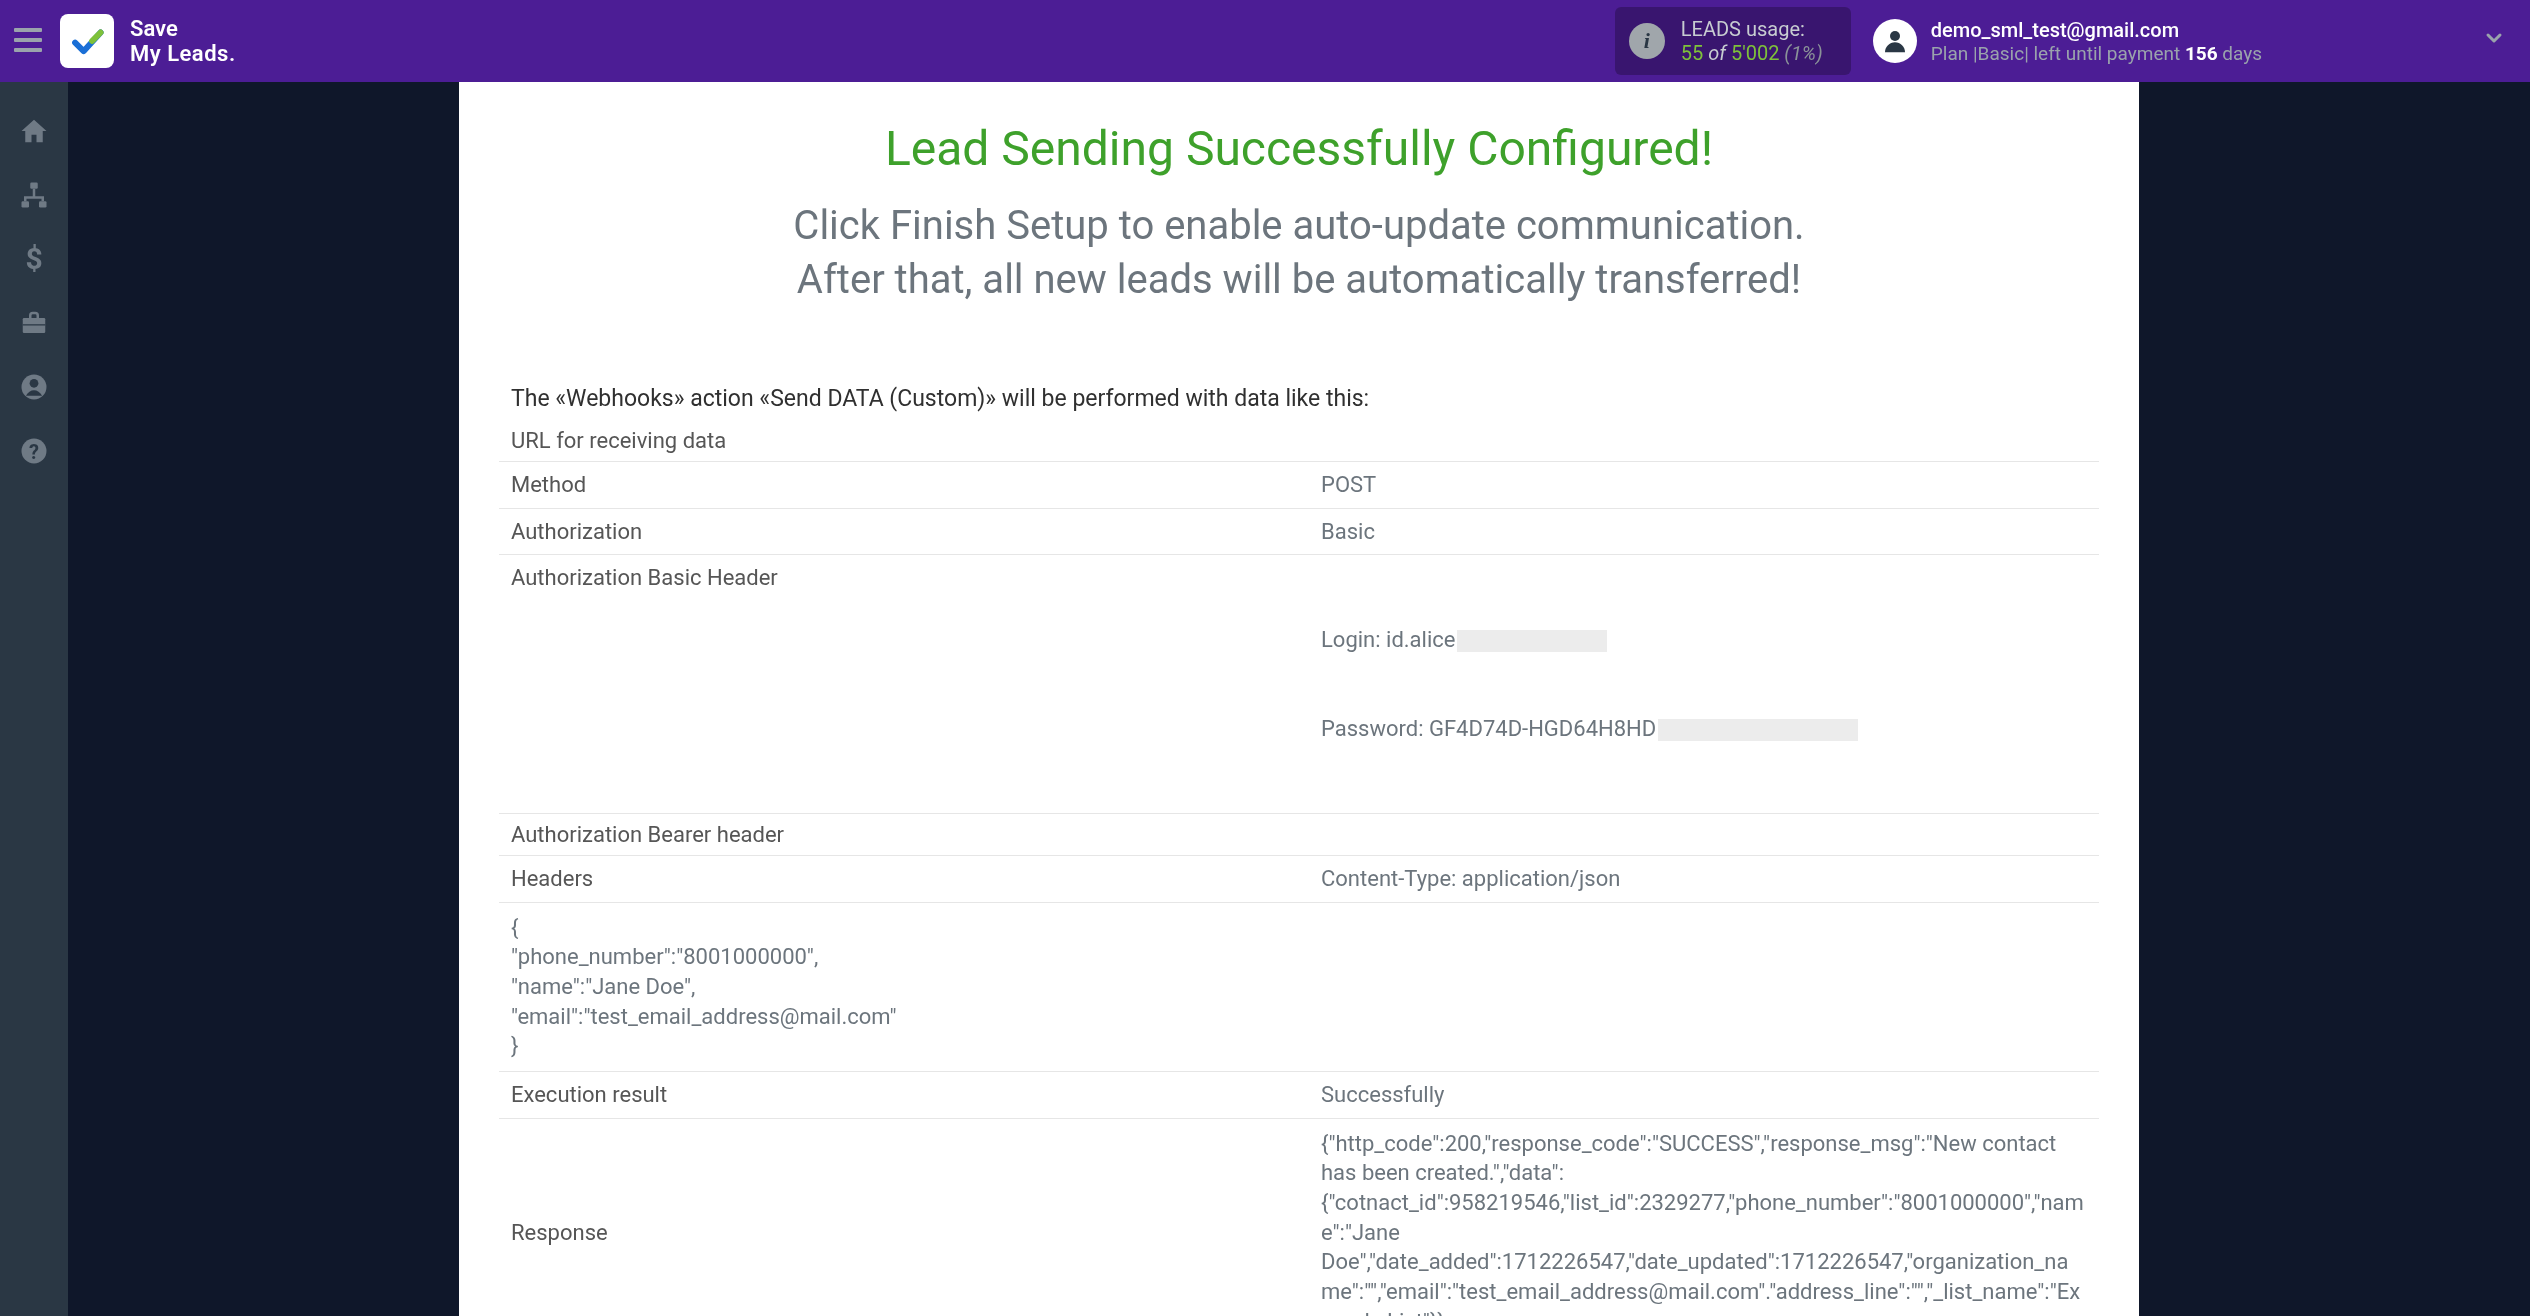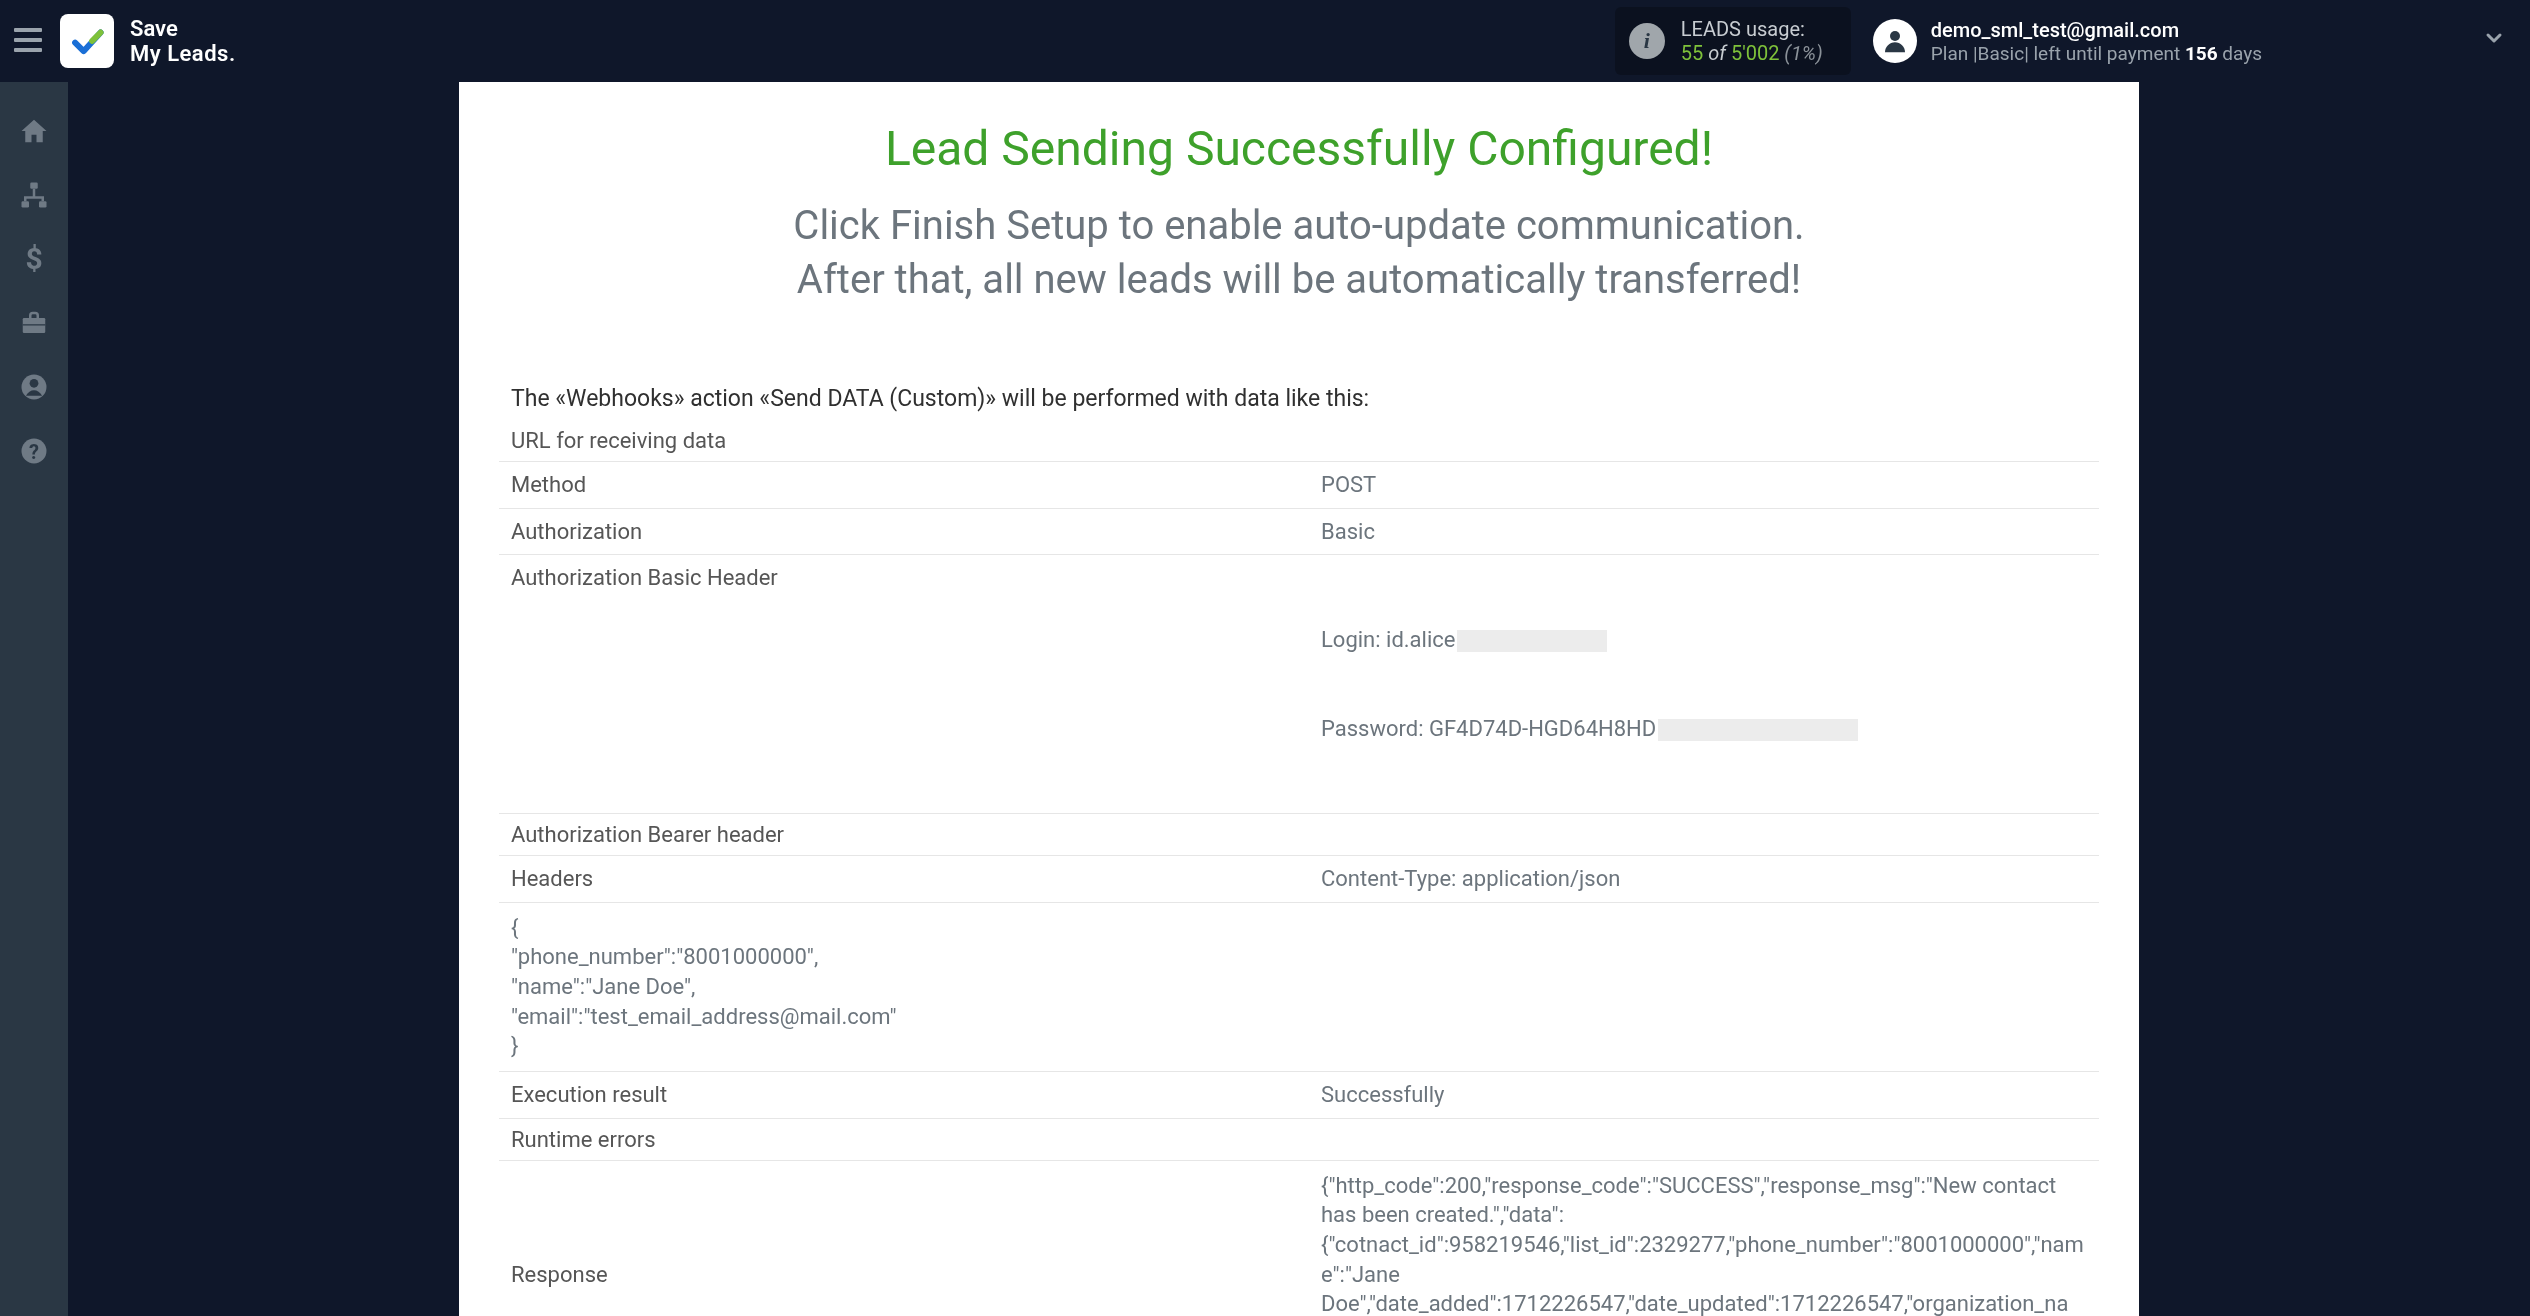--- a/index.html
+++ b/index.html
@@ -5,21 +5,21 @@
     * { margin: 0; padding: 0; box-sizing: border-box; }
     body {
       font-family: -apple-system, BlinkMacSystemFont, "Segoe UI", Roboto, Arial, sans-serif;
       background: #f5f5f5;
       width: 2530px;
       height: 1316px;
       overflow: hidden;
       transform-origin: top left;
     }
     .topbar {
-      background: #0f172a;
+      background: #4c1d95;
       height: 82px;
       display: flex;
       align-items: center;
       padding: 0 24px 0 14px;
       color: #fff;
     }
     .hamburger {
       color: #9aa3ac;
       font-size: 32px;
       padding-right: 18px;
@@ -283,24 +283,20 @@
             <div class="data-value">{
 "phone_number":"8001000000",
 "name":"Jane Doe",
 "email":"test_email_address@mail.com"
 }</div>
           </div>
           <div class="data-row">
             <div class="data-label">Execution result</div>
             <div class="data-value">Successfully</div>
           </div>
-          <div class="data-row">
-            <div class="data-label">Runtime errors</div>
-            <div class="data-value"></div>
-          </div>
           <div class="data-row multiline">
             <div class="data-label" style="align-self:center;">Response</div>
             <div class="data-value">{"http_code":200,"response_code":"SUCCESS","response_msg":"New contact has been created.","data":{"cotnact_id":958219546,"list_id":2329277,"phone_number":"8001000000","name":"Jane Doe","date_added":1712226547,"date_updated":1712226547,"organization_name":"","email":"test_email_address@mail.com"."address_line":"","_list_name":"Example List"}}</div>
           </div>
         </div>
 
       </div>
     </div>
   </div>
 </div>

